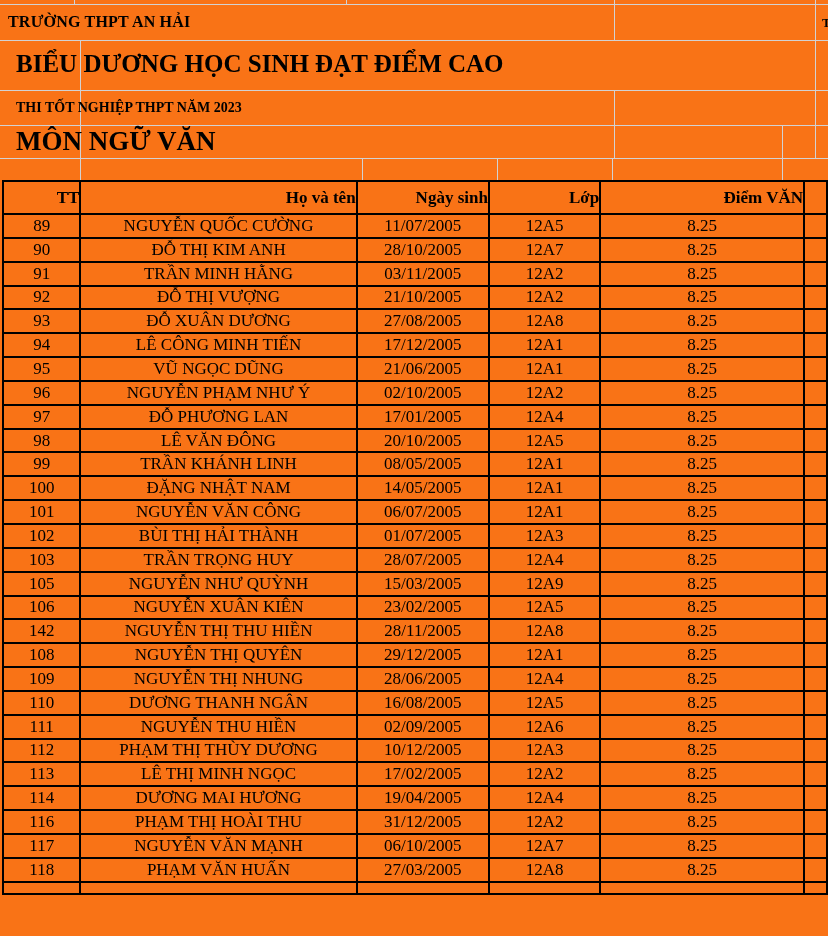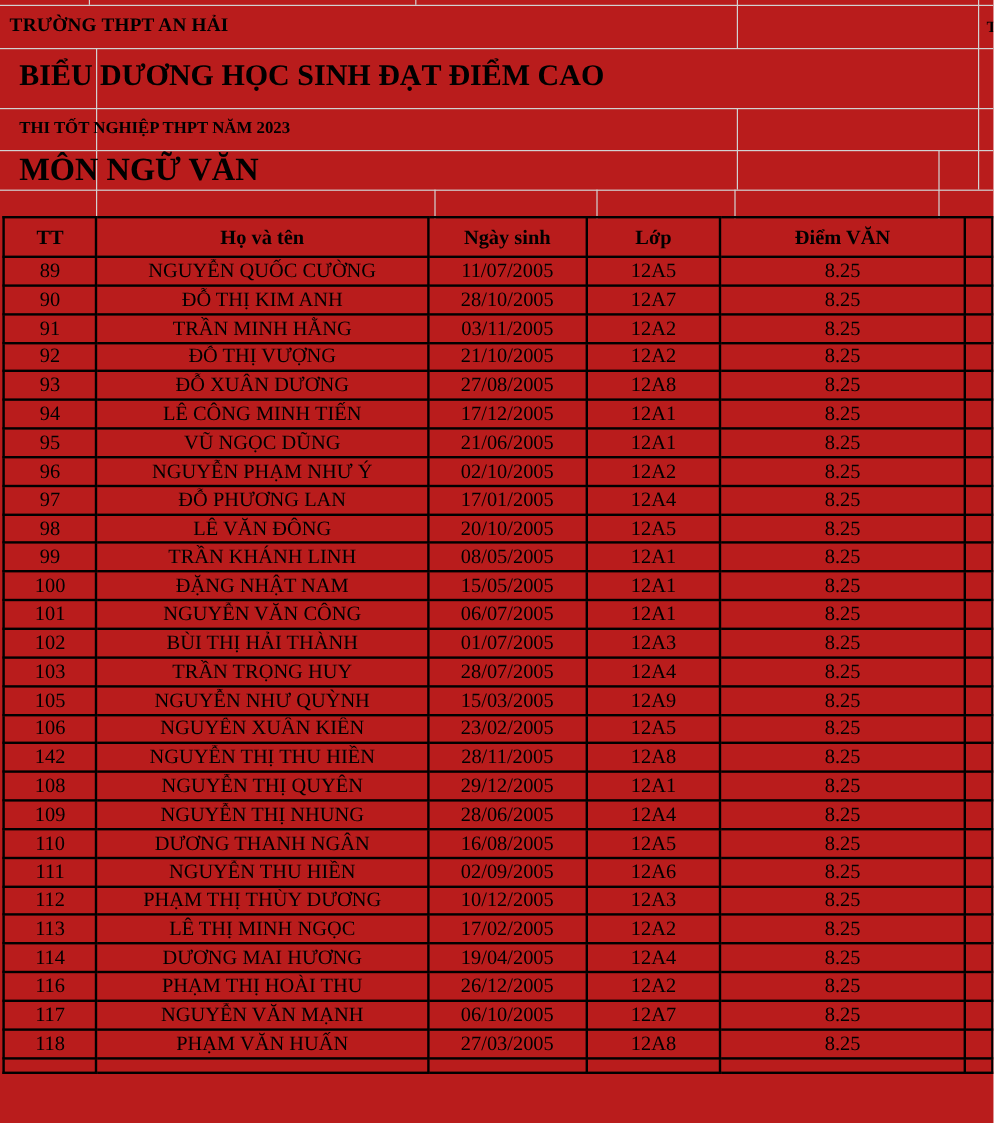--- a/index.html
+++ b/index.html
@@ -1,19 +1,19 @@
 <!DOCTYPE html>
 <html><head>
 <meta charset="utf-8">
 <style>
   html,body{margin:0;padding:0;background:#fff;}
   #page{
     position:relative;
     width:828px;height:936px;
-    background:#b91c1c;
+    background:#f97316;
     overflow:hidden;
     font-family:"Liberation Serif","DejaVu Serif",serif;
     color:#000;
   }
   
   .gl{position:absolute;background:#d2d2d2;}
   .gl.h{height:1px;}
   .gl.v{width:1px;}
 
   .school{
@@ -39,22 +39,22 @@
     font-size:17px;
   }
   table.sheet th,table.sheet td{
     border:2px solid #000;
     padding:0;overflow:hidden;white-space:nowrap;
     text-align:center;vertical-align:middle;
   }
   table.sheet thead tr{height:33px;}
   table.sheet tbody tr{height:23.85px;}
   table.sheet tbody tr.sliver{height:12px;}
-  table.sheet th{font-weight:bold;font-size:17px;}
-  td.name{text-align:left;padding-left:4px;border-radius:10px;}
+  table.sheet th{font-weight:bold;font-size:17px;text-align:right;}
+  td.name{text-align:left;padding-left:4px;}
   col.c-tt{width:80px;}
   col.c-name{width:280px;}
   col.c-dob{width:135px;}
   col.c-lop{width:115px;}
   col.c-diem{width:210px;}
   col.c-x{width:24px;}
 </style>
 </head>
 <body>
 
@@ -186,21 +186,21 @@
           <td>99</td>
           <td class="name">TRẦN KHÁNH LINH</td>
           <td>08/05/2005</td>
           <td>12A1</td>
           <td>8.25</td>
           <td></td>
         </tr>
         <tr>
           <td>100</td>
           <td class="name">ĐẶNG NHẬT NAM</td>
-          <td>15/05/2005</td>
+          <td>14/05/2005</td>
           <td>12A1</td>
           <td>8.25</td>
           <td></td>
         </tr>
         <tr>
           <td>101</td>
           <td class="name">NGUYỄN VĂN CÔNG</td>
           <td>06/07/2005</td>
           <td>12A1</td>
           <td>8.25</td>
@@ -298,21 +298,21 @@
           <td>114</td>
           <td class="name">DƯƠNG MAI HƯƠNG</td>
           <td>19/04/2005</td>
           <td>12A4</td>
           <td>8.25</td>
           <td></td>
         </tr>
         <tr>
           <td>116</td>
           <td class="name">PHẠM THỊ HOÀI THU</td>
-          <td>26/12/2005</td>
+          <td>31/12/2005</td>
           <td>12A2</td>
           <td>8.25</td>
           <td></td>
         </tr>
         <tr>
           <td>117</td>
           <td class="name">NGUYỄN VĂN MẠNH</td>
           <td>06/10/2005</td>
           <td>12A7</td>
           <td>8.25</td>

